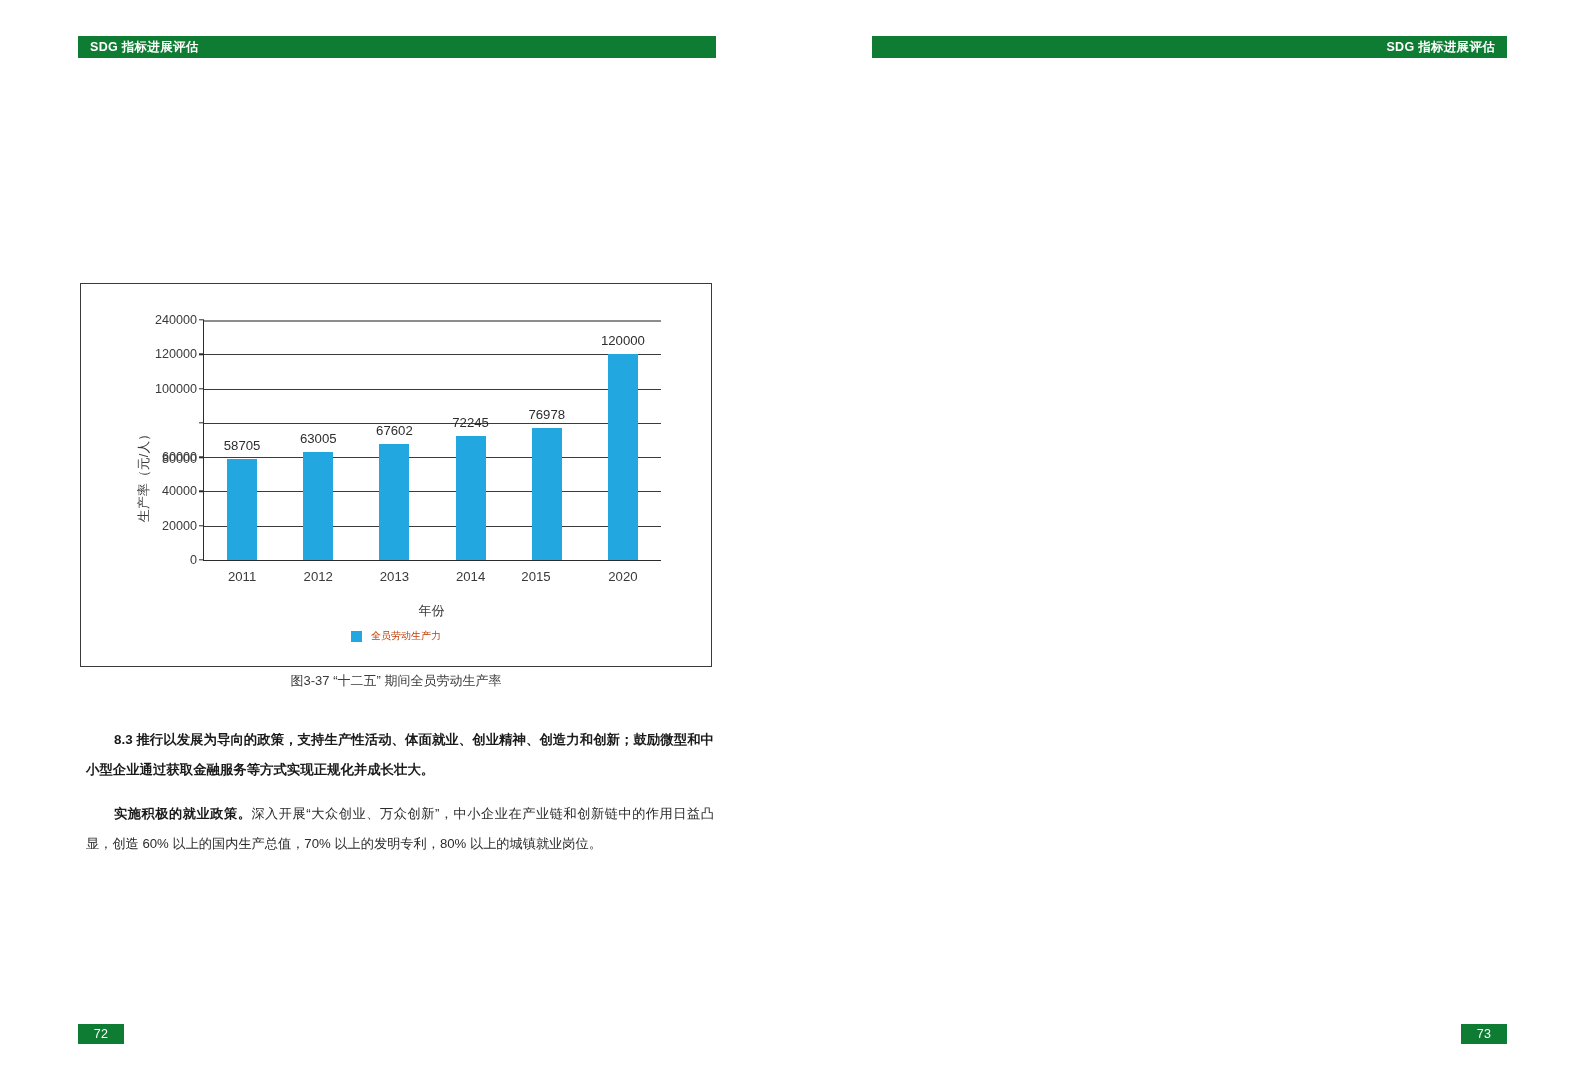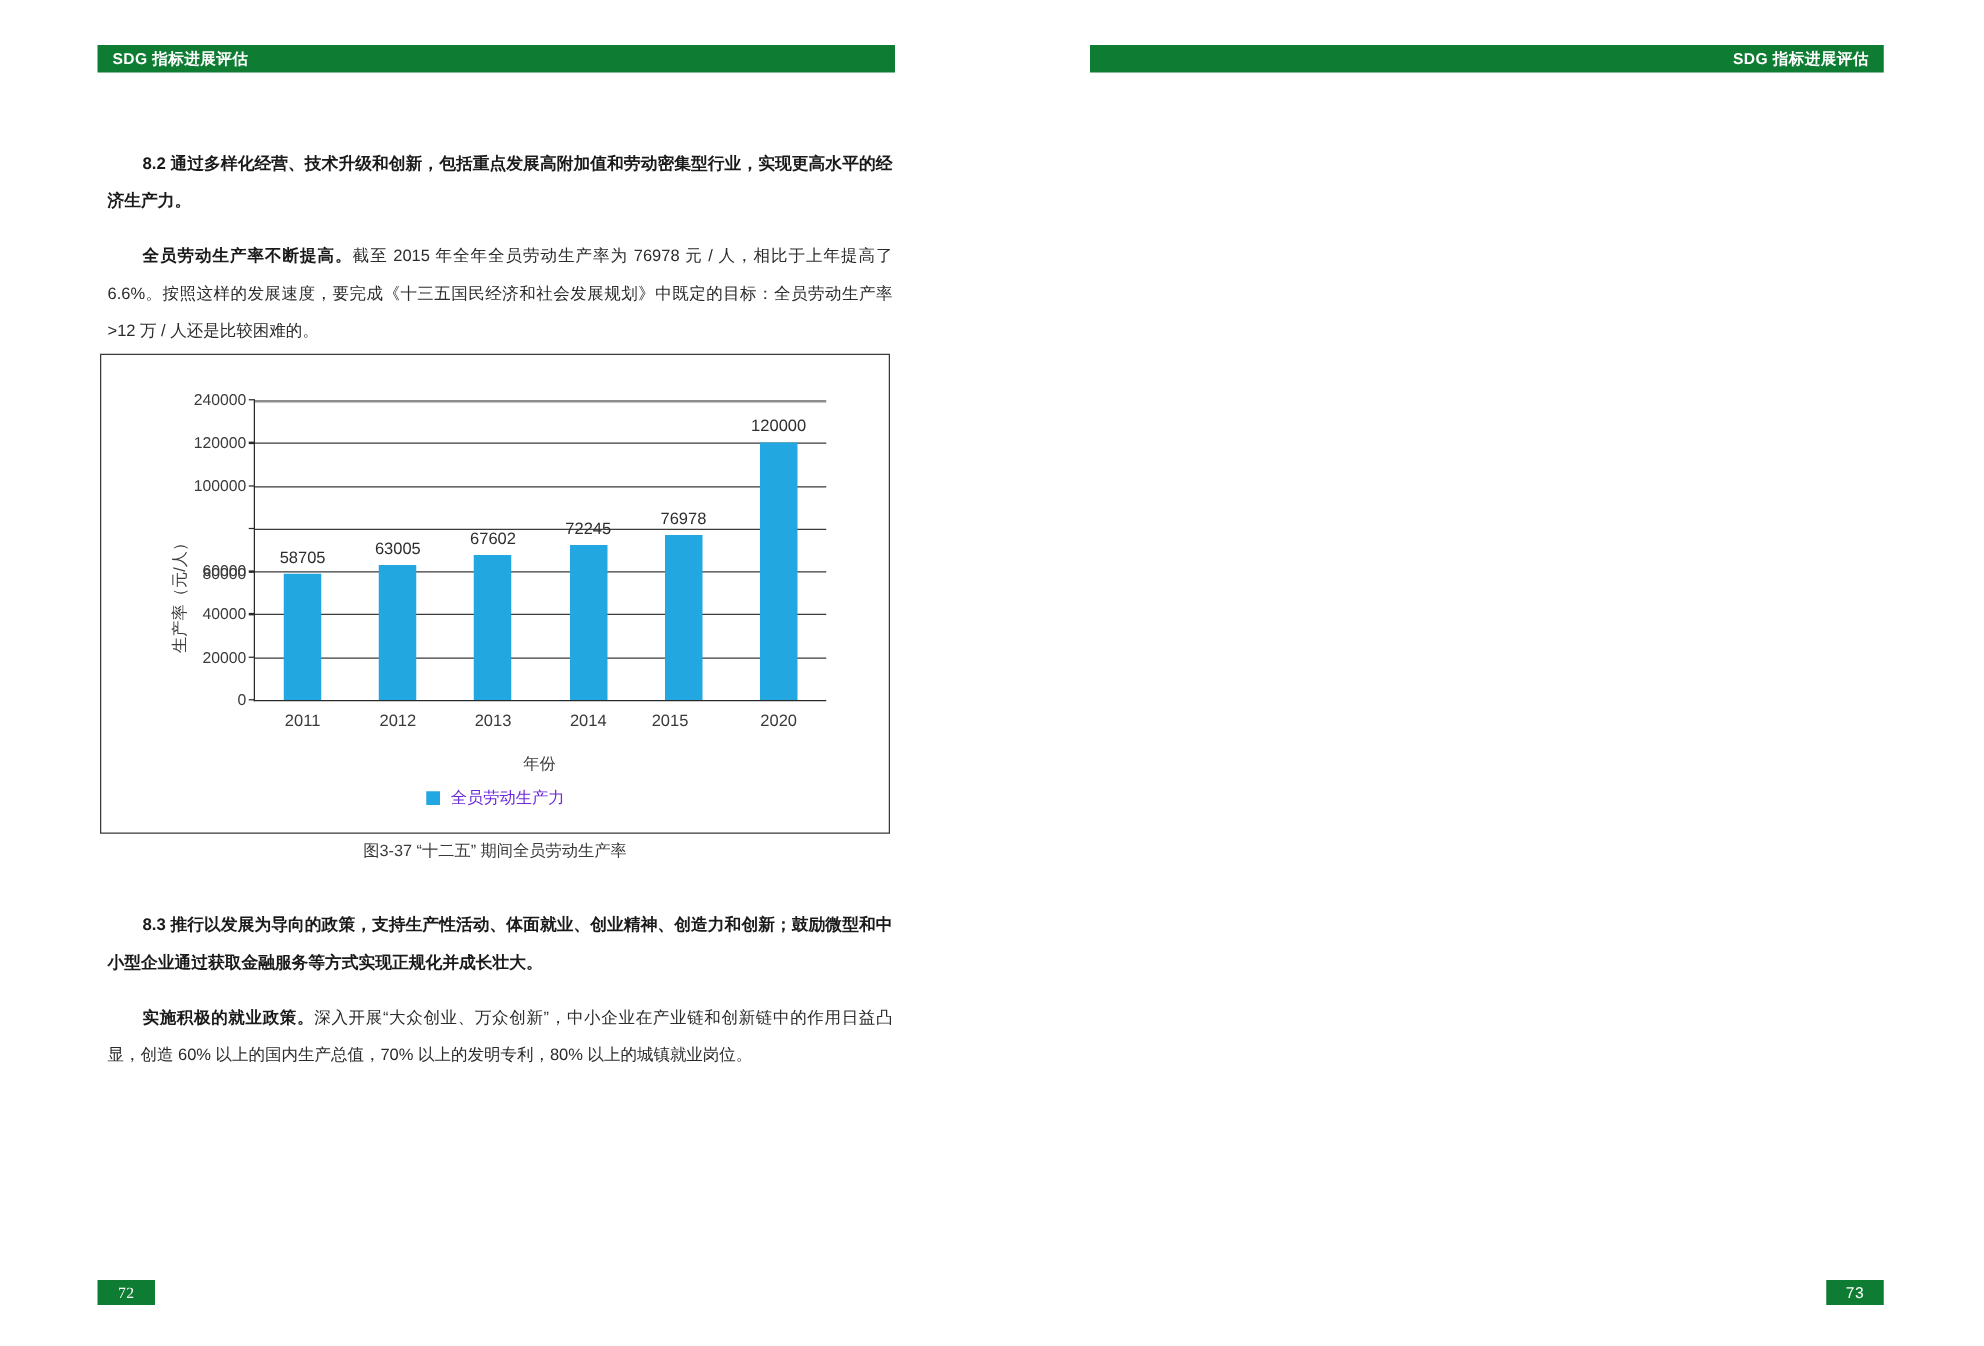--- a/index.html
+++ b/index.html
@@ -81,50 +81,46 @@
   .yaxis-title{
     position:absolute;left:16px;top:50%;
     transform:translateY(-50%) rotate(-90deg);transform-origin:center center;
     font-size:13px;color:#3a3a3a;white-space:nowrap;
   }
   .legend{
     position:absolute;left:0;right:0;top:345px;display:flex;
     justify-content:center;align-items:center;gap:9px;
   }
   .legend .swatch{width:11px;height:11px;background:#22A7E0;display:block;}
-  .legend .ltext{font-size:13px;color:#6d28d9;text-align:center;}
+  .legend .ltext{font-size:10px;color:#c2410c;text-align:center;}
   .figcaption{
     position:absolute;left:80px;top:672px;width:632px;text-align:center;
     font-size:13px;color:#3a3a3a;
   }
 
   
   .pgnum{
     position:absolute;bottom:33px;height:20px;min-width:46px;
     background:#0E7C32;color:#ffffff;font-size:12.5px;
     display:flex;align-items:center;justify-content:center;letter-spacing:.4px;
   }
-  .page.left .pgnum{left:78px;font-family:Liberation Serif, serif;}
+  .page.left .pgnum{left:78px;}
   .page.right .pgnum{right:80px;}
 </style>
 </head>
 <body>
 
 <div class="spread">
 
   <div class="page left">
 
     <div class="hdr">
       <span class="hdr-txt">SDG 指标进展评估</span>
     </div>
 
-    <div class="col" style="top:116px;">
-      <p class="goal">8.2 通过多样化经营、技术升级和创新，包括重点发展高附加值和劳动密集型行业，实现更高水平的经济生产力。</p>
-      <p class="para indent" style="margin-top:14px;"><span class="lead">全员劳动生产率不断提高。</span><span>截至 2015 年全年全员劳动生产率为 76978 元 / 人，相比于上年提高了 6.6%。按照这样的发展速度，要完成《十三五国民经济和社会发展规划》中既定的目标：全员劳动生产率 &gt;12 万 / 人还是比较困难的。</span></p>
-    </div>
 
     <div class="figbox">
       <div class="chart">
 
         <div class="yaxis-title">生产率（元/人）</div>
 
         <div class="plot">
 
         <div class="ytick" style="top: 240px;">0</div>
             <div class="ytickmark" style="top: 240px;"></div>

